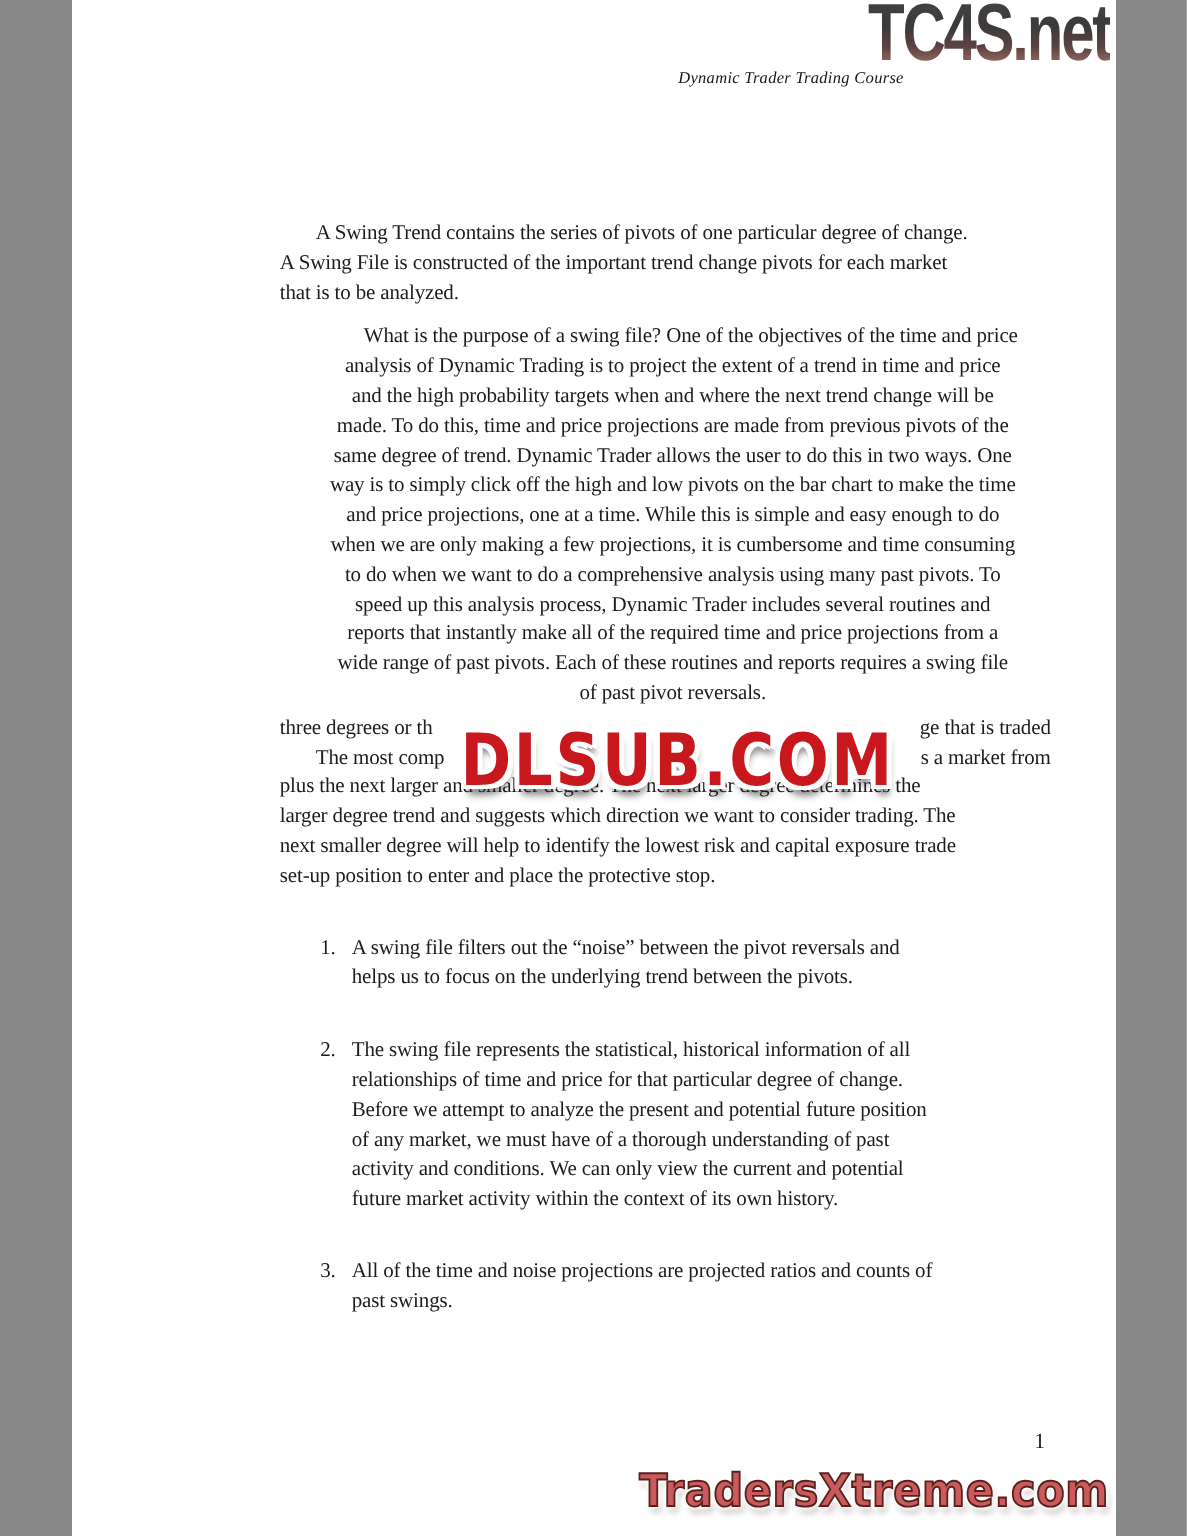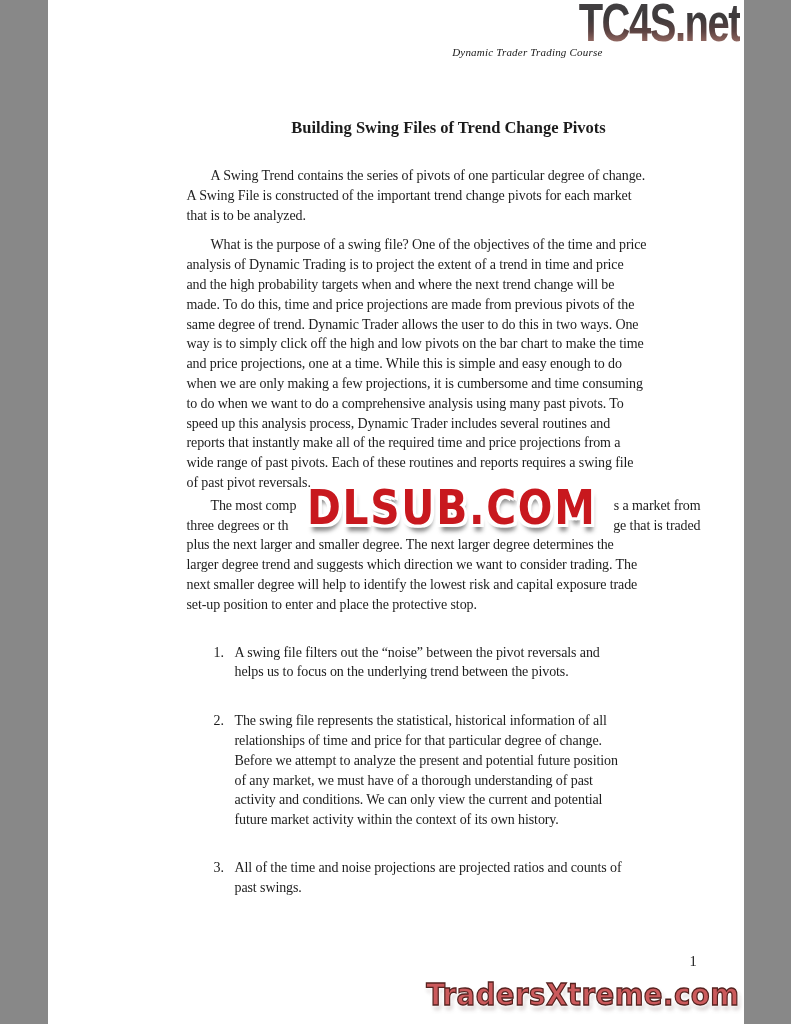--- a/index.html
+++ b/index.html
@@ -56,21 +56,21 @@
   .doc-title {
     font-weight: bold;
     font-size: 16.5px;
     line-height: 20px;
     text-align: center;
     letter-spacing: 0;
   }
   .para { white-space: pre; margin: 0; }
   .para.indent { text-indent: 24px; }
   .p1 { margin-top: 28px; }
-  .p2 { margin-top: 10px; }
+  .p2 { margin-top: 10px; text-align: center; }
   .p3 { margin-top: 3px; }
   .p3-line {
     display: flex;
     justify-content: space-between;
     white-space: pre;
   }
   .p3-line .frag-end { margin-right: 10px; }
   .p3-line1 .frag-start { padding-left: 24px; }
 
   .num-list { margin-top: 28px; }
@@ -133,48 +133,47 @@
 </style>
 </head>
 <body>
 
 <div class="page">
 
   <div class="site-logo">TC4S.net</div>
   <div class="course-subtitle">Dynamic Trader Trading Course</div>
 
   <div class="content">
-    <div class="doc-title">Building Swing Files of Trend Change Pivots</div>
 
     <div class="para indent p1">A Swing Trend contains the series of pivots of one particular degree of change.
 A Swing File is constructed of the important trend change pivots for each market
 that is to be analyzed.</div>
 
     <div class="para indent p2">What is the purpose of a swing file? One of the objectives of the time and price
 analysis of Dynamic Trading is to project the extent of a trend in time and price
 and the high probability targets when and where the next trend change will be
 made. To do this, time and price projections are made from previous pivots of the
 same degree of trend. Dynamic Trader allows the user to do this in two ways. One
 way is to simply click off the high and low pivots on the bar chart to make the time
 and price projections, one at a time. While this is simple and easy enough to do
 when we are only making a few projections, it is cumbersome and time consuming
 to do when we want to do a comprehensive analysis using many past pivots. To
 speed up this analysis process, Dynamic Trader includes several routines and
 reports that instantly make all of the required time and price projections from a
 wide range of past pivots. Each of these routines and reports requires a swing file
 of past pivot reversals.</div>
 
     <div class="p3">
+      <div class="p3-line p3-line2">
+        <span class="frag-start">three degrees or th</span>
+        <span class="frag-end">ge that is traded</span>
+      </div>
       <div class="p3-line p3-line1">
         <span class="frag-start">The most comp</span>
         <span class="frag-end">s a market from</span>
-      </div>
-      <div class="p3-line p3-line2">
-        <span class="frag-start">three degrees or th</span>
-        <span class="frag-end">ge that is traded</span>
       </div>
       <div class="para">plus the next larger and smaller degree. The next larger degree determines the
 larger degree trend and suggests which direction we want to consider trading. The
 next smaller degree will help to identify the lowest risk and capital exposure trade
 set-up position to enter and place the protective stop.</div>
     </div>
 
     <div class="num-list">
       <div class="list-item li1">
         <span class="marker">1.</span>

